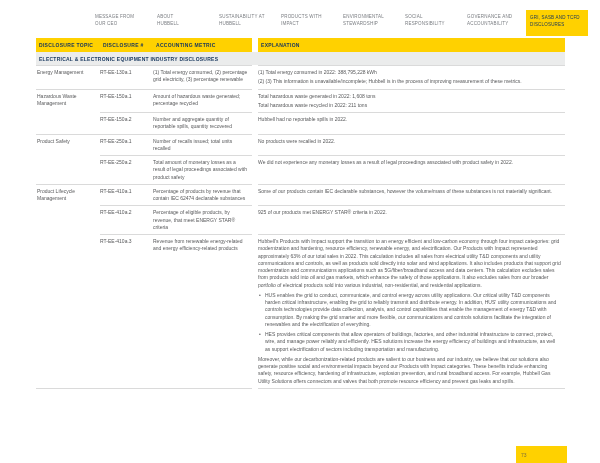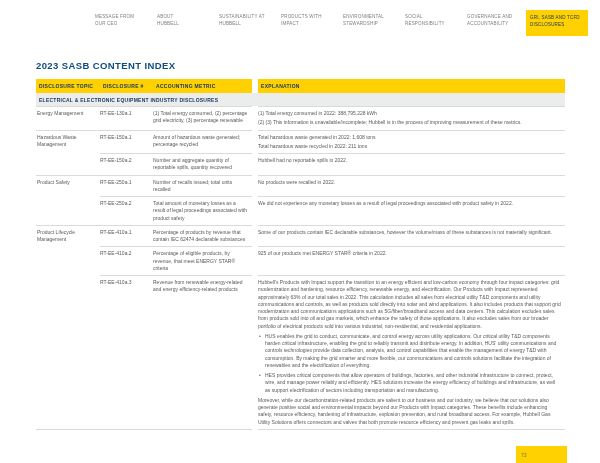--- a/index.html
+++ b/index.html
@@ -174,21 +174,20 @@
     <span>GOVERNANCE AND</span>
     <span>ACCOUNTABILITY</span>
   </div>
   <div class="nav-item active">
     <span>GRI, SASB AND TCFD</span>
     <span>DISCLOSURES</span>
   </div>
 </nav>
 
 <main>
-  <h1 class="page-title">2023 SASB CONTENT INDEX</h1>
 
   <section class="tbl">
 
     <div class="thead">
       <div class="hleft">
         <div class="hcell hc-topic">DISCLOSURE TOPIC</div>
         <div class="hcell hc-num">DISCLOSURE #</div>
         <div class="hcell hc-metric">ACCOUNTING METRIC</div>
       </div>
       <div class="hgut"></div>

